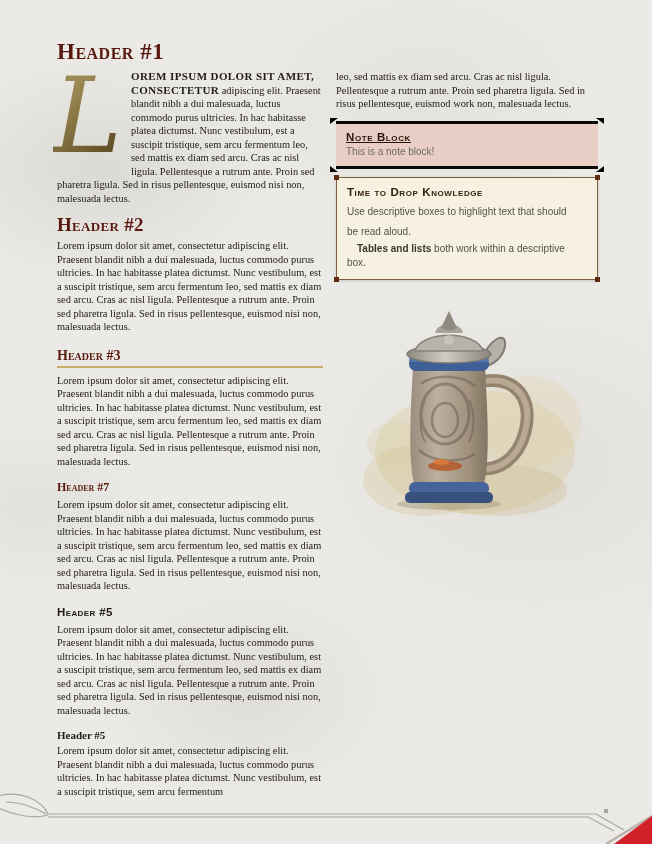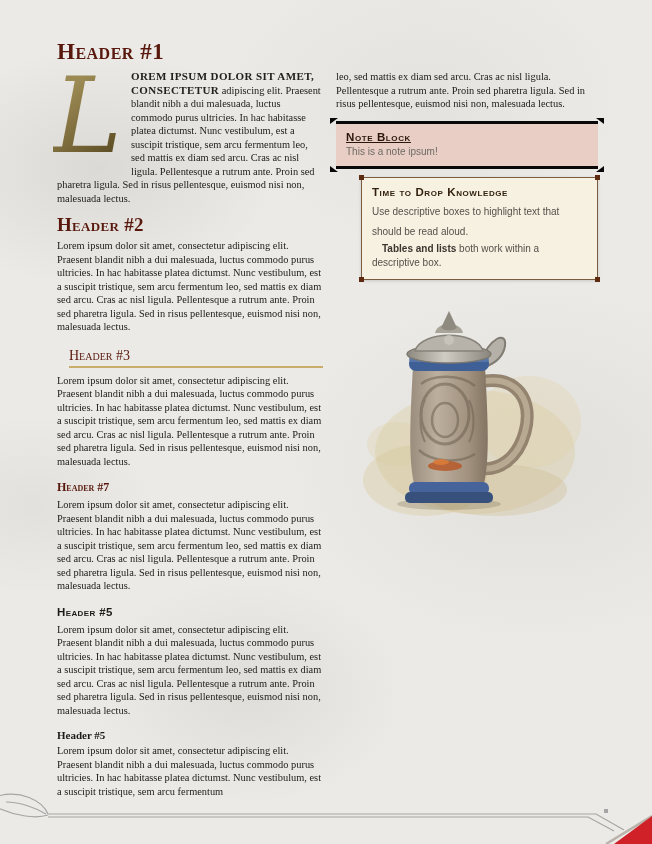--- a/index.html
+++ b/index.html
@@ -20,22 +20,22 @@
   .col{position:absolute;}
   .col-left{left:57px;top:40px;width:266px;}
   .col-right{left:336px;top:70px;width:262px;}
 
   p.body{font-size:10.4px;line-height:13.5px;margin:0 0 2px 0;text-align:left;}
 
   h1.doc{font-variant:small-caps;font-weight:700;font-size:23px;line-height:24px;
     color:#58180d;margin:0 0 6px 0;letter-spacing:.5px;}
   h2.doc{font-variant:small-caps;font-weight:700;font-size:19px;line-height:20px;
     color:#58180d;margin:10px 0 4px 0;letter-spacing:.3px;}
-  h3.doc{font-variant:small-caps;font-weight:400;font-size:14px;line-height:16px;
-    color:#58180d;margin:14px 0 6px 12px;border-bottom:2px solid #c9ad6a;padding-bottom:2px;}
+  h3.doc{font-variant:small-caps;font-weight:700;font-size:14px;line-height:16px;
+    color:#58180d;margin:14px 0 6px 0;border-bottom:2px solid #c9ad6a;padding-bottom:2px;}
   h4.doc{font-variant:small-caps;font-weight:700;font-size:12px;line-height:14px;
     color:#58180d;margin:12px 0 4px 0;}
   h5.doc{font-variant:small-caps;font-weight:700;font-size:11.5px;line-height:14px;
     color:#1d1a17;margin:12px 0 4px 0;font-family:"Liberation Sans",sans-serif;letter-spacing:.4px;}
   h6.doc{font-weight:700;font-size:11px;line-height:13px;color:#1d1a17;margin:12px 0 2px 0;}
 
   .dropcap{
     float:left;
     font-family:"DejaVu Serif", serif;
     font-style:italic;
@@ -66,21 +66,20 @@
   .note-body{font-family:"Liberation Sans",sans-serif;font-size:10px;line-height:13px;color:#6e6a64;margin-top:1px;}
 
   
   .knowledge{
     position:relative;
     margin-top:8px;
     background:#f6f1e1;
     border:1px solid #7a5c40;
     padding:7px 27px 9px 10px;
     box-shadow:0 1px 3px rgba(0,0,0,.15);
-    margin-left:25px;
   }
   .knowledge .dot{position:absolute;width:5px;height:5px;background:#5e2b10;}
   .dot-tl{left:-3px;top:-3px;} .dot-tr{right:-3px;top:-3px;}
   .dot-bl{left:-3px;bottom:-3px;} .dot-br{right:-3px;bottom:-3px;}
   .knowledge-title{font-family:"Liberation Sans",sans-serif;font-variant:small-caps;font-weight:700;
     font-size:11.5px;line-height:15px;color:#33210f;letter-spacing:.6px;}
   .knowledge-body{font-family:"Liberation Sans",sans-serif;font-size:10px;line-height:20px;color:#55504a;margin-top:2px;}
   .knowledge-line2{font-family:"Liberation Sans",sans-serif;font-size:10px;line-height:14px;color:#55504a;text-indent:10px;}
   .knowledge-line2 strong{color:#3a352f;}
 
@@ -106,29 +105,29 @@
     <p class="body">Lorem ipsum dolor sit amet, consectetur adipiscing elit. Praesent blandit nibh a dui malesuada, luctus commodo purus ultricies. In hac habitasse platea dictumst. Nunc vestibulum, est a suscipit tristique, sem arcu fermentum leo, sed mattis ex diam sed arcu. Cras ac nisl ligula. Pellentesque a rutrum ante. Proin sed pharetra ligula. Sed in risus pellentesque, euismod nisi non, malesuada lectus.</p>
 
     <h5 class="doc">Header #5</h5>
     <p class="body">Lorem ipsum dolor sit amet, consectetur adipiscing elit. Praesent blandit nibh a dui malesuada, luctus commodo purus ultricies. In hac habitasse platea dictumst. Nunc vestibulum, est a suscipit tristique, sem arcu fermentum leo, sed mattis ex diam sed arcu. Cras ac nisl ligula. Pellentesque a rutrum ante. Proin sed pharetra ligula. Sed in risus pellentesque, euismod nisi non, malesuada lectus.</p>
 
     <h6 class="doc">Header #5</h6>
     <p class="body">Lorem ipsum dolor sit amet, consectetur adipiscing elit. Praesent blandit nibh a dui malesuada, luctus commodo purus ultricies. In hac habitasse platea dictumst. Nunc vestibulum, est a suscipit tristique, sem arcu fermentum</p>
   </div>
 
   <div class="col col-right">
-    <p class="body">leo, sed mattis ex diam sed arcu. Cras ac nisl ligula. Pellentesque a rutrum ante. Proin sed pharetra ligula. Sed in risus pellentesque, euismod nisi non, malesuada lectus.</p>
+    <p class="body">leo, sed mattis ex diam sed arcu. Cras ac nisl ligula. Pellentesque a rutrum ante. Proin sed pharetra ligula. Sed in risus pellentesque, euismod work non, malesuada lectus.</p>
 
     <div class="note">
       <span class="wing wing-tl"></span>
       <span class="wing wing-tr"></span>
       <span class="wing wing-bl"></span>
       <span class="wing wing-br"></span>
       <div class="note-title">Note Block</div>
-      <div class="note-body">This is a note ipsum!</div>
+      <div class="note-body">This is a note block!</div>
     </div>
 
     <div class="knowledge">
       <span class="dot dot-tl"></span>
       <span class="dot dot-tr"></span>
       <span class="dot dot-bl"></span>
       <span class="dot dot-br"></span>
       <div class="knowledge-title">Time to Drop Knowledge</div>
       <div class="knowledge-body">Use descriptive boxes to highlight text that should be read aloud.</div>
       <div class="knowledge-line2"><strong>Tables and lists</strong><span> both work within a descriptive box.</span></div>

